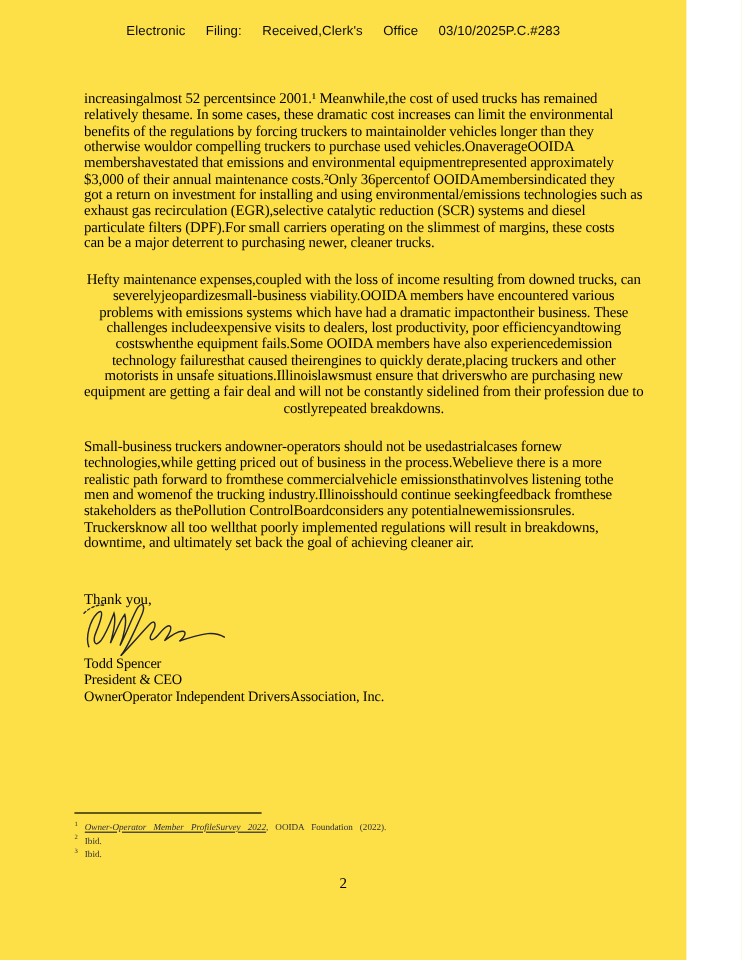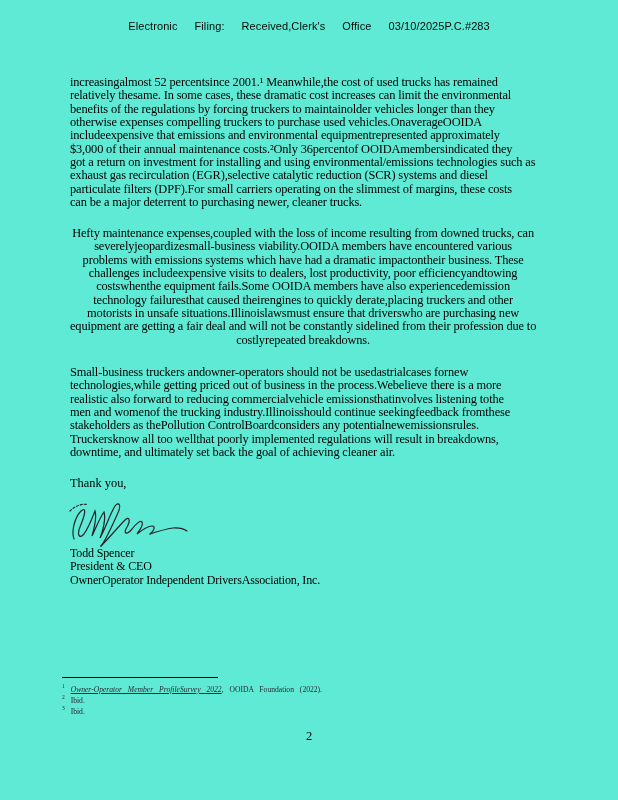--- a/index.html
+++ b/index.html
@@ -1,36 +1,36 @@
 <!DOCTYPE html>
 <html><head>
 <meta charset="utf-8">
 <style>
   html,body{margin:0;padding:0;background:#ffffff;}
   .page{
-    position:relative;width:618px;height:800px;background:#5eead4;overflow:hidden;
+    position:relative;width:572px;height:800px;background:#fde047;overflow:hidden;
     font-family:"Liberation Serif", serif;color:#000;
   }
   
   .efile-header{
     position:absolute;top:20px;left:0;right:0;
     display:flex;justify-content:center;gap:17px;
     font-family:"Liberation Sans", sans-serif;
     font-size:11px;color:#0a0a0a;letter-spacing:0.1px;
   }
   
   .para{
     position:absolute;left:70px;
     font-size:12.4px;line-height:13.35px;letter-spacing:-0.15px;
     white-space:nowrap;
   }
   .p1{top:76px;}
   .p2{top:227px;text-align:center;}
   .p3{top:366px;}
-  .closing{position:absolute;left:70px;top:476px;font-size:12.4px;}
+  .closing{position:absolute;left:70px;top:492px;font-size:12.4px;}
   .signature{position:absolute;left:66px;top:499px;}
   .sign-block{
     position:absolute;left:70px;top:547px;
     font-size:12px;line-height:13.3px;letter-spacing:-0.15px;white-space:nowrap;
   }
   
   .fn-rule{position:absolute;left:62px;top:677px;width:156px;border-top:1px solid #000;}
   .footnotes{
     position:absolute;left:62px;top:684px;right:40px;
     font-size:7.6px;line-height:11.2px;color:#2b2b35;
@@ -54,22 +54,22 @@
       <div class="line">Filing:</div>
       <div class="line">Received,Clerk's</div>
       <div class="line">Office</div>
       <div class="line">03/10/2025P.C.#283</div>
     </div>
 
   <div class="para p1">
       <div class="line">increasingalmost 52 percentsince 2001.¹ Meanwhile,the cost of used trucks has remained</div>
       <div class="line">relatively thesame. In some cases, these dramatic cost increases can limit the environmental</div>
       <div class="line">benefits of the regulations by forcing truckers to maintainolder vehicles longer than they</div>
-      <div class="line">otherwise expenses compelling truckers to purchase used vehicles.OnaverageOOIDA</div>
-      <div class="line">includeexpensive that emissions and environmental equipmentrepresented approximately</div>
+      <div class="line">otherwise wouldor compelling truckers to purchase used vehicles.OnaverageOOIDA</div>
+      <div class="line">membershavestated that emissions and environmental equipmentrepresented approximately</div>
       <div class="line">$3,000 of their annual maintenance costs.²Only 36percentof OOIDAmembersindicated they</div>
       <div class="line">got a return on investment for installing and using environmental/emissions technologies such as</div>
       <div class="line">exhaust gas recirculation (EGR),selective catalytic reduction (SCR) systems and diesel</div>
       <div class="line">particulate filters (DPF).For small carriers operating on the slimmest of margins, these costs</div>
       <div class="line">can be a major deterrent to purchasing newer, cleaner trucks.</div>
     </div>
 
   <div class="para p2">
       <div class="line">Hefty maintenance expenses,coupled with the loss of income resulting from downed trucks, can</div>
       <div class="line">severelyjeopardizesmall-business viability.OOIDA members have encountered various</div>
@@ -78,21 +78,21 @@
       <div class="line">costswhenthe equipment fails.Some OOIDA members have also experiencedemission</div>
       <div class="line">technology failuresthat caused theirengines to quickly derate,placing truckers and other</div>
       <div class="line">motorists in unsafe situations.Illinoislawsmust ensure that driverswho are purchasing new</div>
       <div class="line">equipment are getting a fair deal and will not be constantly sidelined from their profession due to</div>
       <div class="line">costlyrepeated breakdowns.</div>
     </div>
 
   <div class="para p3">
       <div class="line">Small-business truckers andowner-operators should not be usedastrialcases fornew</div>
       <div class="line">technologies,while getting priced out of business in the process.Webelieve there is a more</div>
-      <div class="line">realistic also forward to reducing commercialvehicle emissionsthatinvolves listening tothe</div>
+      <div class="line">realistic path forward to fromthese commercialvehicle emissionsthatinvolves listening tothe</div>
       <div class="line">men and womenof the trucking industry.Illinoisshould continue seekingfeedback fromthese</div>
       <div class="line">stakeholders as thePollution ControlBoardconsiders any potentialnewemissionsrules.</div>
       <div class="line">Truckersknow all too wellthat poorly implemented regulations will result in breakdowns,</div>
       <div class="line">downtime, and ultimately set back the goal of achieving cleaner air.</div>
     </div>
 
   <div class="closing">Thank you,</div>
 
   <div class="signature">
     <svg width="125" height="50" viewBox="0 0 125 50">

